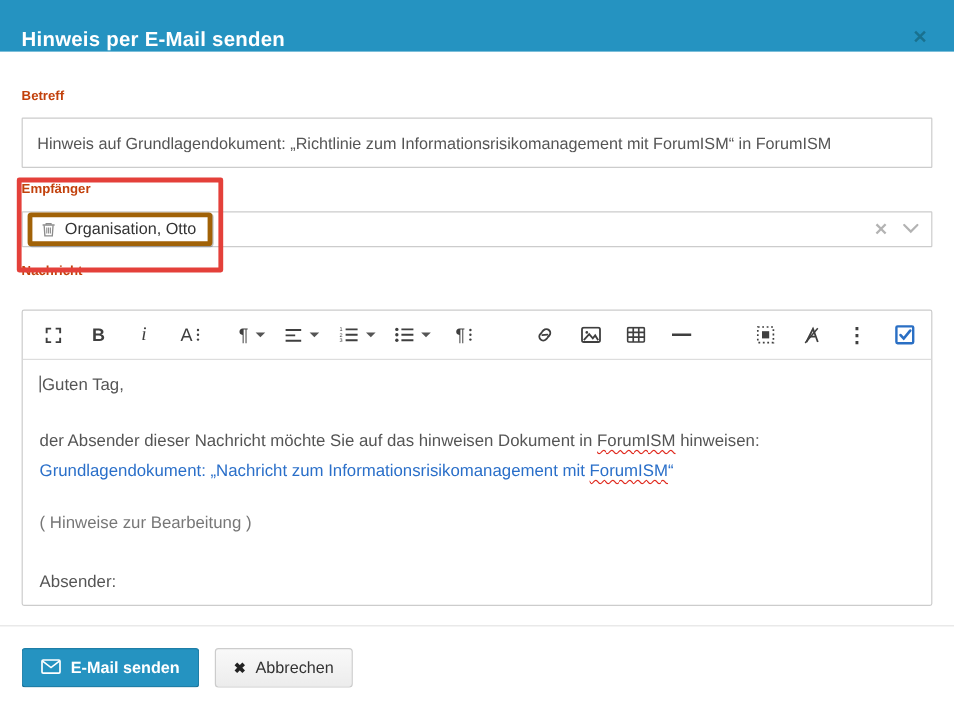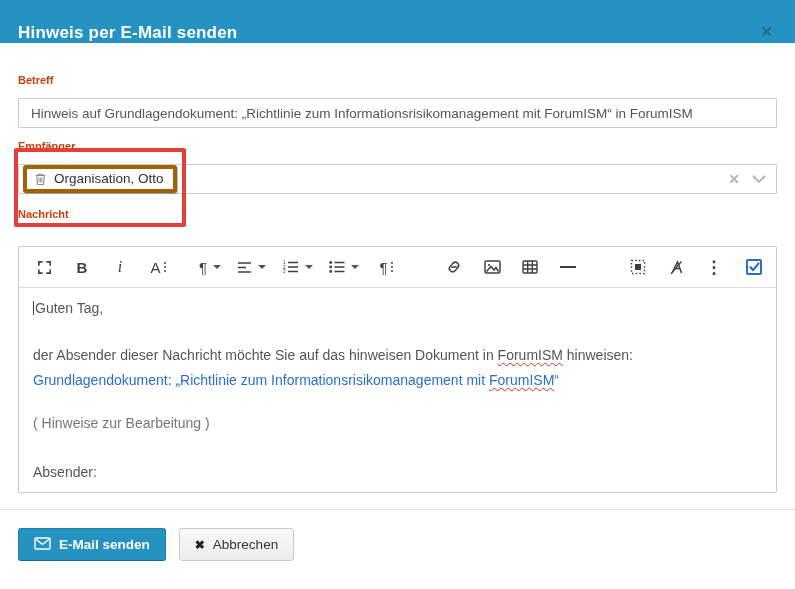--- a/index.html
+++ b/index.html
@@ -7,21 +7,21 @@
   .modal { position:relative; width:795px; height:589px; background:#fff; overflow:hidden; }
 
   
   .modal-header { height:43px; background:#2593c1; display:flex; align-items:flex-end; padding:0 18px;gap:27px; }
   .modal-title { color:#fff; font-size:17px; font-weight:700; letter-spacing:.2px; }
   .modal-close { margin-left:auto; color:#19718f; font-size:15px; font-weight:700; cursor:pointer; line-height:1; padding:4px; }
 
   
   .content { padding:31px 18px 0; }
   .field-label { font-size:11px; font-weight:700; color:#c2410c; margin-bottom:12px; }
-  .text-input { width:100%; height:30px; border:1px solid #ccc; border-radius:1px; padding:0 12px;
+  .text-input { width:100%; height:42px; border:1px solid #ccc; border-radius:1px; padding:0 12px;
                 font-family:"Liberation Sans", sans-serif; font-size:13.5px; color:#555; background:#fff; }
   .mt12 { margin-top:12px; } .mt14 { margin-top:14px; } .mb10 { margin-bottom:26px; }
 
   
   .select-box { width:100%; height:30px; border:1px solid #ccc; border-radius:1px; background:#fff;
                 display:flex; align-items:center; padding:0 10px 0 4px; }
   .tag { display:inline-flex; align-items:center; gap:7px; border:4px solid #a16207; border-radius:3px;
          background:#fff; box-shadow:1px 1px 0 rgba(0,0,0,.25); padding:2px 9px 3px 7px; font-size:13.5px; color:#333; }
   .tag svg { display:block; }
   .select-icons { margin-left:auto; display:flex; align-items:center; gap:12px; color:#aaa; }
@@ -228,21 +228,21 @@
         <span class="tb-checkbox">
           <svg width="11" height="10" viewBox="0 0 11 10" fill="none" stroke="#2a6fc4" stroke-width="2.2" stroke-linecap="round">
             <path d="M1.5 5.2l2.6 2.9L9.5 1.5"></path>
           </svg>
         </span>
       </div>
 
       <div class="editor-body">
         <p class="p-greeting"><span class="caret-bar"></span><span>Guten Tag,</span></p>
         <p class="p-intro"><span>der Absender dieser Nachricht möchte Sie auf das hinweisen Dokument in </span><span class="misspell">ForumISM</span><span> hinweisen:</span></p>
-        <p class="p-link"><span class="doc-link"><span>Grundlagendokument: „Richtlinie zum Informationsrisikomanagement mit </span><span class="misspell">ForumISM</span><span>“</span></span></p>
+        <p class="p-link"><span class="doc-link"><span>Grundlagendokument: „Nachricht zum Informationsrisikomanagement mit </span><span class="misspell">ForumISM</span><span>“</span></span></p>
         <p class="p-note">( Hinweise zur Bearbeitung )</p>
         <p>Absender:</p>
       </div>
     </div>
 
     <div class="divider"></div>
 
     <div class="footer">
       <button class="btn btn-primary">
         <span>

